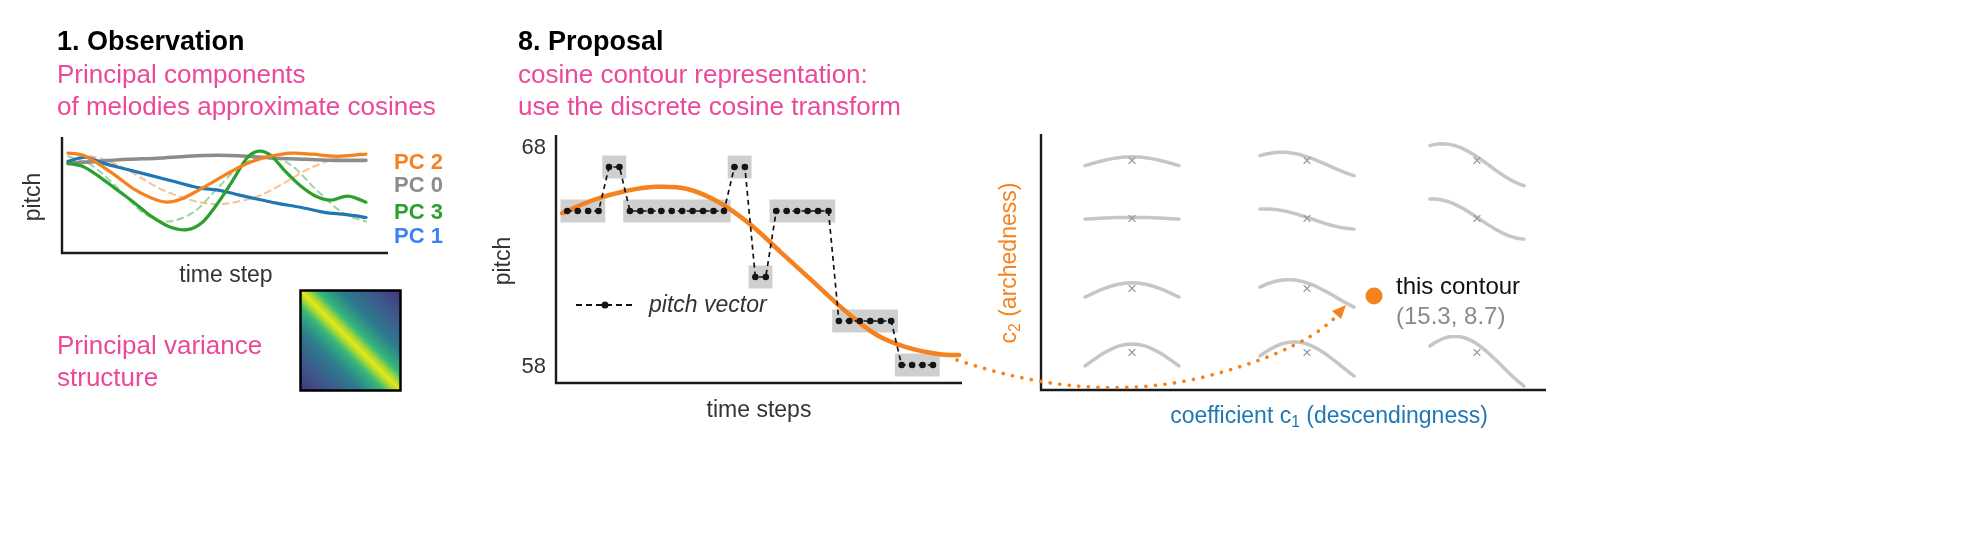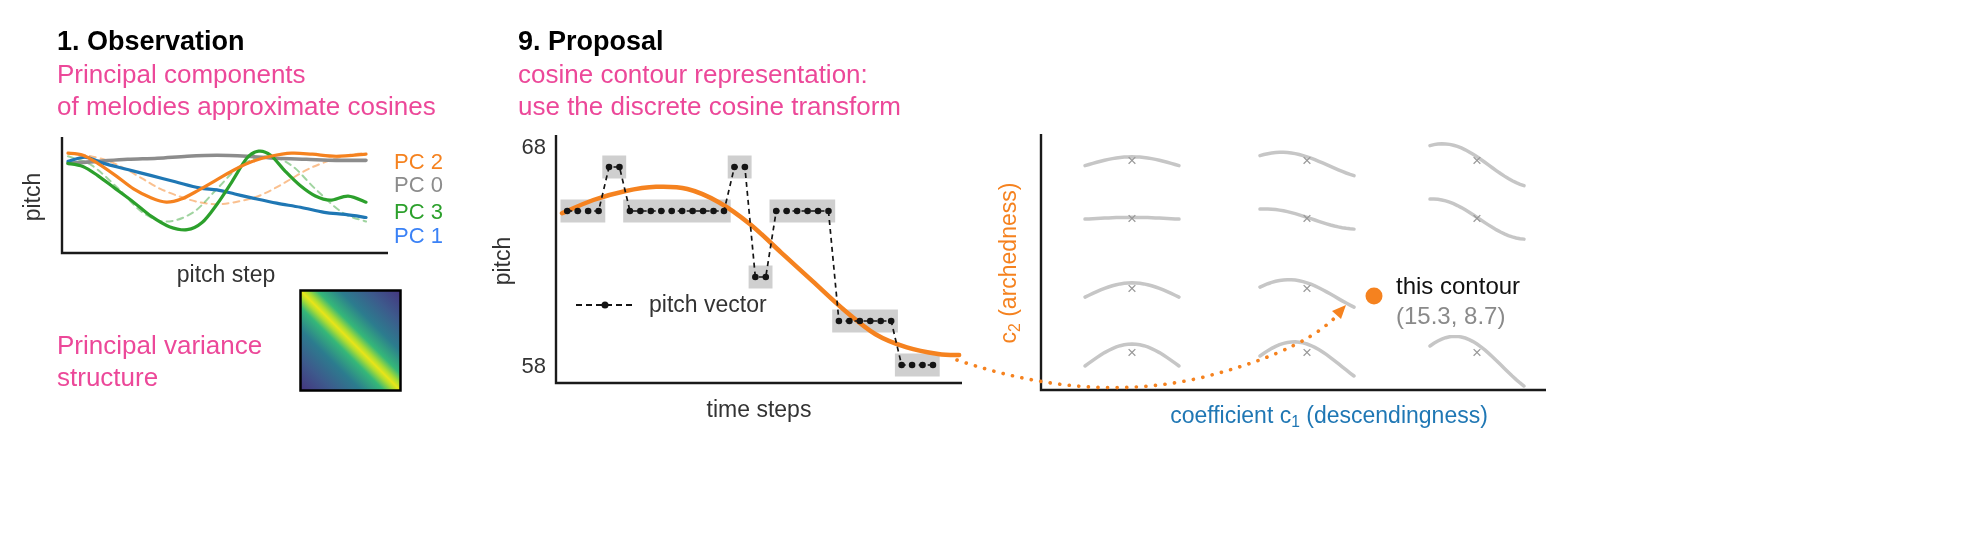--- a/index.html
+++ b/index.html
@@ -4,28 +4,28 @@
 <style>
   * { margin:0; padding:0; box-sizing:border-box; }
   body { background:#ffffff; font-family:"Liberation Sans", sans-serif; }
   .fig { position:relative; width:1970px; height:555px; background:#ffffff; overflow:hidden; }
   .abs { position:absolute; }
   .t-title { font-size:27px; font-weight:700; color:#000000; white-space:nowrap; }
   .t-sub   { font-size:26px; color:#ec4899; white-space:nowrap; }
   .axis-label { font-size:23px; color:#333333; white-space:nowrap; }
   .rot { transform:translate(-50%,-50%) rotate(-90deg); }
   .cx  { transform:translateX(-50%); }
-  .pc-lab { font-size:22px; white-space:nowrap; }
+  .pc-lab { font-size:22px; white-space:nowrap;font-weight:bold; }
   .ytick { font-size:22px; color:#333333; width:38px; text-align:right; }
   .legend { }
   .lrow { display:flex; align-items:center; height:29px; gap:13px; }
   .lmark { width:62px; display:flex; align-items:center; justify-content:center; flex:0 0 62px; }
   .lbox { width:62px; height:20px; }
   .lline { width:62px; height:5px; border-radius:2px; }
-  .ltext { font-size:23px; color:#333333; white-space:nowrap; }
+  .ltext { font-size:23px; color:#333333; white-space:nowrap;font-style:italic; }
   .annotation { background:#ffffff; padding:2px 6px 4px 6px; line-height:1.25; }
   .ann-title { font-size:24px; color:#111111; white-space:nowrap; }
   .ann-value { font-size:24px; color:#8a8a8a; white-space:nowrap; }
   .subsc { font-size:0.68em; position:relative; top:0.28em; }
   svg { display:block; }
 </style>
 </head>
 <body>
 
 <div class="fig">
@@ -38,21 +38,21 @@
       <path d="M4,2 L4,118 L330,118" stroke="#1a1a1a" stroke-width="2.4" fill="none"></path>
       <path d="M10,18.2C12.98,18.54 21.42,19.05 27.88,20.24C34.34,21.43 42.28,23.13 48.74,25.34C55.2,27.55 60.66,30.44 66.62,33.5C72.58,36.56 78.54,40.3 84.5,43.7C90.46,47.1 95.92,50.84 102.38,53.9C108.84,56.96 116.78,59.85 123.24,62.06C129.7,64.27 135.16,65.97 141.12,67.16C147.08,68.35 153.04,69.2 159,69.2C164.96,69.2 170.42,68.35 176.88,67.16C183.34,65.97 191.28,64.27 197.74,62.06C204.2,59.85 209.66,56.96 215.62,53.9C221.58,50.84 227.54,47.1 233.5,43.7C239.46,40.3 244.92,36.56 251.38,33.5C257.84,30.44 265.78,27.55 272.24,25.34C278.7,23.13 284.16,21.43 290.12,20.24C296.08,19.05 305.02,18.54 308,18.2" stroke="#f5821f" stroke-width="2" fill="none" stroke-linecap="round" stroke-dasharray="6 5" opacity="0.5"></path>
       <path d="M10,21.26C13.97,22.79 25.4,25 33.84,30.44C42.28,35.88 52.22,46.08 60.66,53.9C69.1,61.72 76.55,71.92 84.5,77.36C92.45,82.8 99.9,86.54 108.34,86.54C116.78,86.54 126.72,82.8 135.16,77.36C143.6,71.92 151.05,61.72 159,53.9C166.95,46.08 174.4,35.88 182.84,30.44C191.28,25 201.22,21.26 209.66,21.26C218.1,21.26 225.55,25 233.5,30.44C241.45,35.88 248.9,46.08 257.34,53.9C265.78,61.72 275.72,71.92 284.16,77.36C292.6,82.8 304.03,85.01 308,86.54" stroke="#2ca02c" stroke-width="2" fill="none" stroke-linecap="round" stroke-dasharray="6 5" opacity="0.45"></path>
       <path d="M10,28.4C14.97,28.06 29.87,27.04 39.8,26.36C49.73,25.68 59.67,24.83 69.6,24.32C79.53,23.81 89.47,23.81 99.4,23.3C109.33,22.79 119.27,21.77 129.2,21.26C139.13,20.75 149.07,20.24 159,20.24C168.93,20.24 178.87,20.75 188.8,21.26C198.73,21.77 208.67,22.79 218.6,23.3C228.53,23.81 238.47,23.98 248.4,24.32C258.33,24.66 268.27,25.17 278.2,25.34C288.13,25.51 303.03,25.34 308,25.34" stroke="#8c8c8c" stroke-width="3.6" fill="none" stroke-linecap="round"></path>
       <path d="M10,26.36C12.98,25.68 21.92,21.94 27.88,22.28C33.84,22.62 38.81,26.36 45.76,28.4C52.71,30.44 61.65,32.48 69.6,34.52C77.55,36.56 85.49,38.6 93.44,40.64C101.39,42.68 109.33,44.72 117.28,46.76C125.23,48.8 134.17,51.52 141.12,52.88C148.07,54.24 153.04,53.9 159,54.92C164.96,55.94 170.92,57.64 176.88,59C182.84,60.36 187.81,61.55 194.76,63.08C201.71,64.61 210.65,66.65 218.6,68.18C226.55,69.71 234.49,70.73 242.44,72.26C250.39,73.79 258.83,76.17 266.28,77.36C273.73,78.55 280.19,78.55 287.14,79.4C294.09,80.25 304.52,81.95 308,82.46" stroke="#1f77b4" stroke-width="3.2" fill="none" stroke-linecap="round"></path>
       <path d="M10,28.4C12.48,28.91 19.93,29.42 24.9,31.46C29.87,33.5 34.34,36.9 39.8,40.64C45.26,44.38 51.72,49.48 57.68,53.9C63.64,58.32 69.6,62.57 75.56,67.16C81.52,71.75 87.48,77.36 93.44,81.44C99.4,85.52 105.36,89.43 111.32,91.64C117.28,93.85 123.74,95.38 129.2,94.7C134.66,94.02 139.13,91.81 144.1,87.56C149.07,83.31 154.03,76 159,69.2C163.97,62.4 168.93,54.41 173.9,46.76C178.87,39.11 184.33,28.4 188.8,23.3C193.27,18.2 196.75,16.67 200.72,16.16C204.69,15.65 208.17,16.84 212.64,20.24C217.11,23.64 222.57,31.46 227.54,36.56C232.51,41.66 237.47,46.76 242.44,50.84C247.41,54.92 252.37,58.66 257.34,61.04C262.31,63.42 266.78,65.12 272.24,65.12C277.7,65.12 284.16,60.7 290.12,61.04C296.08,61.38 305.02,66.14 308,67.16" stroke="#2ca02c" stroke-width="3.2" fill="none" stroke-linecap="round"></path>
       <path d="M10,18.2C12.48,18.54 19.93,18.54 24.9,20.24C29.87,21.94 34.34,25 39.8,28.4C45.26,31.8 51.72,36.39 57.68,40.64C63.64,44.89 69.6,50.16 75.56,53.9C81.52,57.64 87.98,60.87 93.44,63.08C98.9,65.29 103.37,66.99 108.34,67.16C113.31,67.33 117.78,66.14 123.24,64.1C128.7,62.06 135.16,58.15 141.12,54.92C147.08,51.69 153.04,48.12 159,44.72C164.96,41.32 170.92,37.58 176.88,34.52C182.84,31.46 188.8,28.57 194.76,26.36C200.72,24.15 206.18,22.62 212.64,21.26C219.1,19.9 226.55,18.54 233.5,18.2C240.45,17.86 246.91,18.71 254.36,19.22C261.81,19.73 269.26,21.26 278.2,21.26C287.14,21.26 303.03,19.56 308,19.22" stroke="#f5821f" stroke-width="3.2" fill="none" stroke-linecap="round"></path>
     </svg>
 
   <div class="abs axis-label rot" style="left:32px;  top:197px">pitch</div>
-  <div class="abs axis-label cx" style="left:226px; top:261px">pitch step</div>
+  <div class="abs axis-label cx" style="left:226px; top:261px">time step</div>
 
   <div class="abs pc-lab" style="left: 394px; top: 149px; color: rgb(245, 130, 31);">PC 2</div>
   <div class="abs pc-lab" style="left: 394px; top: 172px; color: rgb(140, 140, 140);">PC 0</div>
   <div class="abs pc-lab" style="left: 394px; top: 199px; color: rgb(44, 160, 44);">PC 3</div>
   <div class="abs pc-lab" style="left: 394px; top: 223px; color: #3b82f6;">PC 1</div>
 
   <div class="abs t-sub" style="left:57px; top:330px">Principal variance</div>
   <div class="abs t-sub" style="left:57px; top:362px">structure</div>
 
   <svg class="abs" id="heatmap" style="left:299px; top:289px" width="103" height="103">
@@ -67,21 +67,21 @@
           <stop offset="53%" stop-color="#aadc32"></stop>
           <stop offset="57.99999999999999%" stop-color="#35b779"></stop>
           <stop offset="69%" stop-color="#2c7c8e"></stop>
           <stop offset="83%" stop-color="#3d5a8c"></stop>
           <stop offset="100%" stop-color="#46327e"></stop>
         </linearGradient>
       </defs>
       <rect x="1.5" y="1.5" width="100" height="100" fill="url(#vir)" stroke="#000" stroke-width="2.5"></rect>
     </svg>
 
-  <div class="abs t-title" style="left:518px; top:26px">9. Proposal</div>
+  <div class="abs t-title" style="left:518px; top:26px">8. Proposal</div>
   <div class="abs t-sub" style="left:518px; top:59px">cosine contour representation:</div>
   <div class="abs t-sub" style="left:518px; top:91px">use the discrete cosine transform</div>
 
   <div class="abs ytick" style="left:508px; top:134px">68</div>
   <div class="abs ytick" style="left:508px; top:353px">58</div>
 
   <svg class="abs" id="prop-chart" style="left:553px; top:133px" width="412" height="256">
       <rect x="7.5" y="66.5" width="44.8" height="23" fill="#cfcfcf"></rect>
       <rect x="49.3" y="22.5" width="23.9" height="23" fill="#cfcfcf"></rect>
       <rect x="70.2" y="66.5" width="107.5" height="23" fill="#cfcfcf"></rect>

